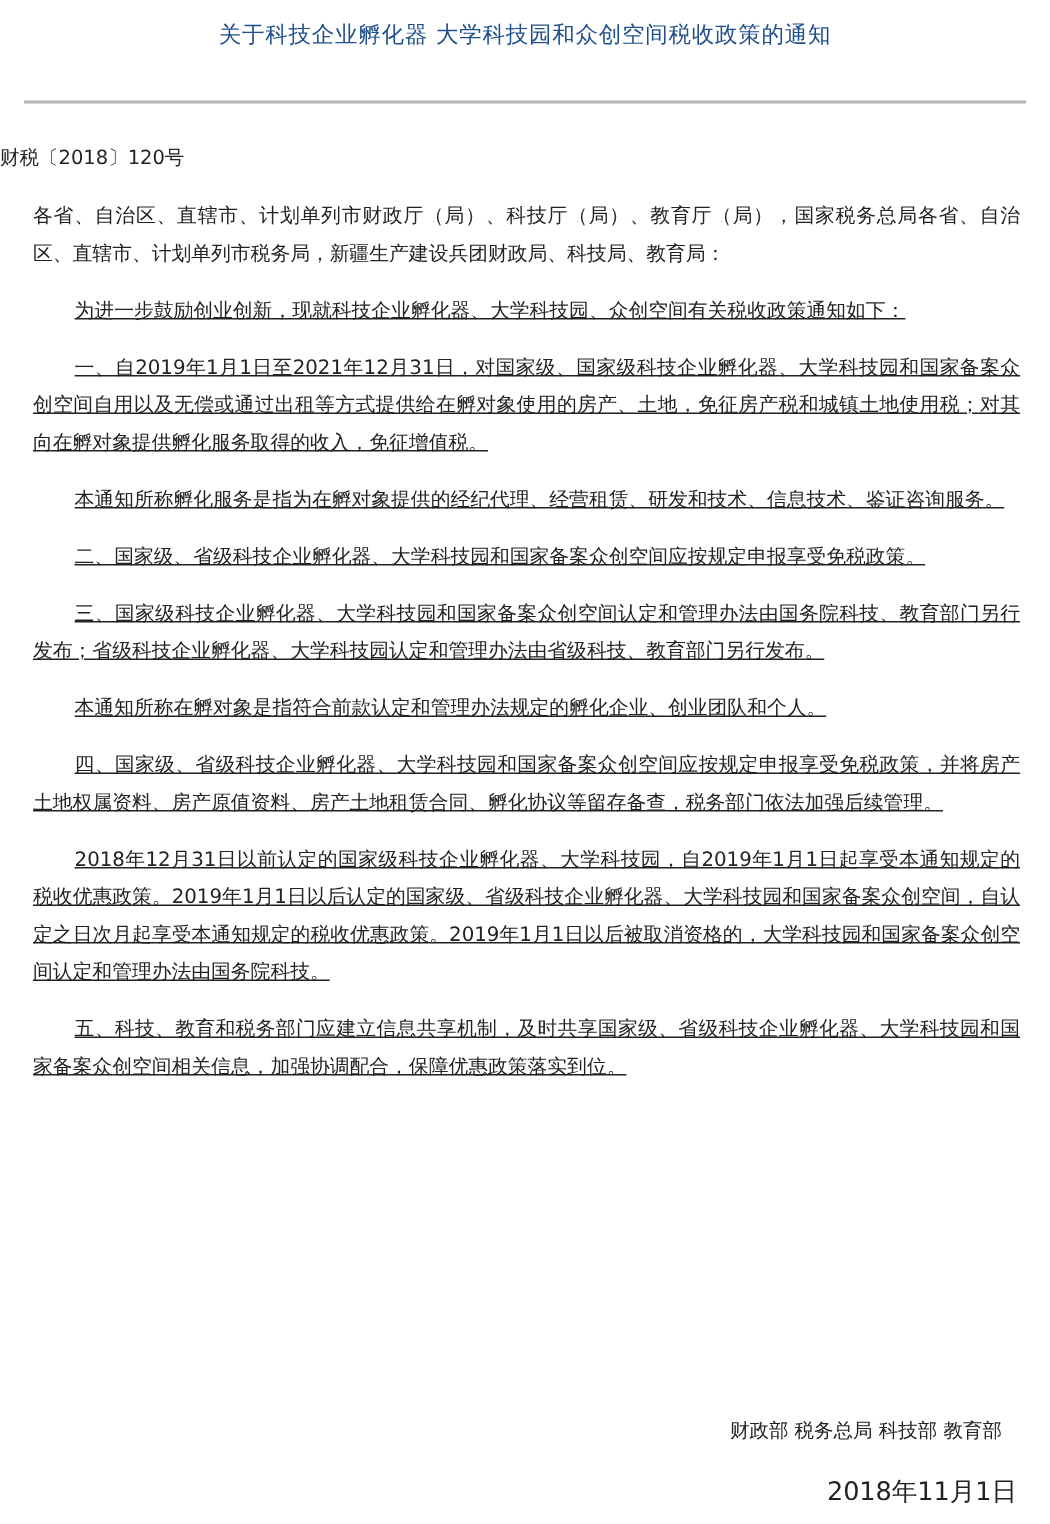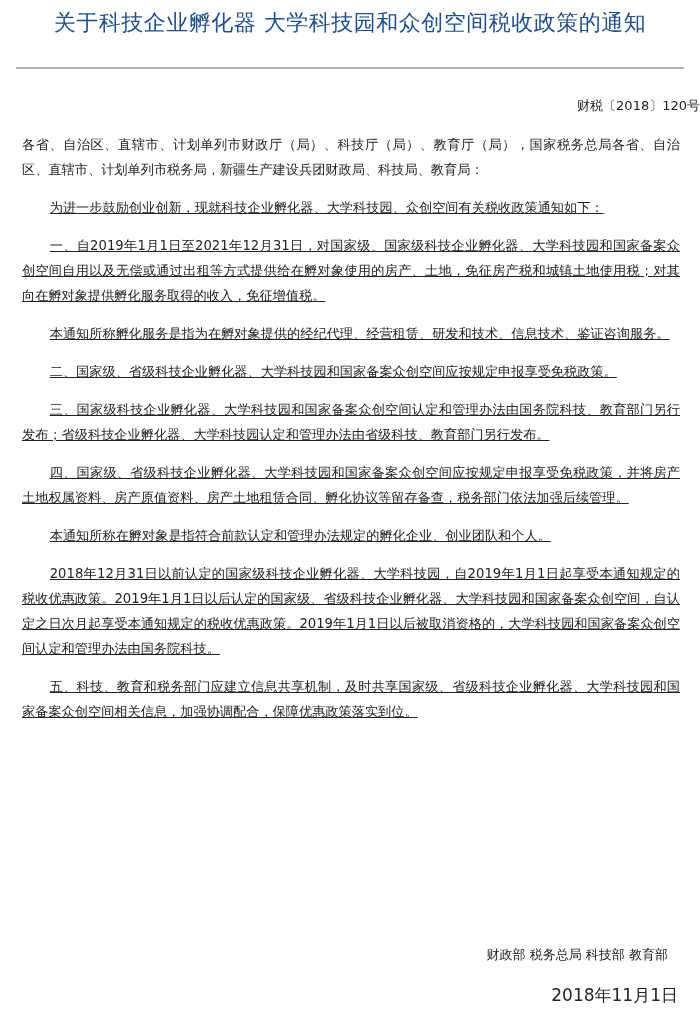--- a/index.html
+++ b/index.html
@@ -1,23 +1,23 @@
 <!DOCTYPE html>
 <html><head>
 <meta charset="utf-8">
 <style>
   html, body { margin: 0; padding: 0; background: #ffffff; }
   body { width: 700px; height: 1016px; overflow: hidden; position: relative;
          font-family: "DejaVu Sans", "Liberation Sans", sans-serif; color: #222; }
   .title { position: absolute; left: 0; top: 8px; width: 700px; text-align: center;
            font-family: "DejaVu Serif", "Liberation Serif", serif;
-           font-size: 22px; color: #1f4e8c; letter-spacing: 0.5px; line-height: 30px; white-space: nowrap; }
+           font-size: 15px; color: #1f4e8c; letter-spacing: 0.5px; line-height: 30px; white-space: nowrap; }
   .divider { position: absolute; left: 16px; top: 67px; width: 668px; height: 0;
              border-top: 2px solid #b4b4b4; }
-  .docno { position: absolute; left: 0; top: 96px; width: 700px; text-align: right;
+  .docno { position: absolute; left: 0; top: 96px; width: 700px; text-align: left;
            font-size: 13px; line-height: 20px; color: #222; }
   .body { position: absolute; left: 22px; top: 132px; width: 658px; font-size: 13.2px;
           line-height: 25px; color: #222; }
   .body p { margin: 0 0 13px 0; text-align: justify; }
   .body p.indent { text-indent: 2.1em; text-decoration: underline; }
   .sig { position: absolute; right: 32px; top: 945px; font-size: 13px; line-height: 20px; text-align: right; }
   .date { position: absolute; right: 22px; top: 985px; font-size: 17px; line-height: 20px; text-align: right; }
 </style>
 </head>
 <body>
@@ -26,20 +26,20 @@
 <div class="divider"></div>
 <div class="docno">财税〔2018〕120号</div>
 
 <div class="body">
   <p>各省、自治区、直辖市、计划单列市财政厅（局）、科技厅（局）、教育厅（局），国家税务总局各省、自治区、直辖市、计划单列市税务局，新疆生产建设兵团财政局、科技局、教育局：</p>
   <p class="indent">为进一步鼓励创业创新，现就科技企业孵化器、大学科技园、众创空间有关税收政策通知如下：</p>
   <p class="indent">一、自2019年1月1日至2021年12月31日，对国家级、国家级科技企业孵化器、大学科技园和国家备案众创空间自用以及无偿或通过出租等方式提供给在孵对象使用的房产、土地，免征房产税和城镇土地使用税；对其向在孵对象提供孵化服务取得的收入，免征增值税。</p>
   <p class="indent">本通知所称孵化服务是指为在孵对象提供的经纪代理、经营租赁、研发和技术、信息技术、鉴证咨询服务。</p>
   <p class="indent">二、国家级、省级科技企业孵化器、大学科技园和国家备案众创空间应按规定申报享受免税政策。</p>
   <p class="indent">三、国家级科技企业孵化器、大学科技园和国家备案众创空间认定和管理办法由国务院科技、教育部门另行发布；省级科技企业孵化器、大学科技园认定和管理办法由省级科技、教育部门另行发布。</p>
+  <p class="indent">本通知所称在孵对象是指符合前款认定和管理办法规定的孵化企业、创业团队和个人。</p>
   <p class="indent">四、国家级、省级科技企业孵化器、大学科技园和国家备案众创空间应按规定申报享受免税政策，并将房产土地权属资料、房产原值资料、房产土地租赁合同、孵化协议等留存备查，税务部门依法加强后续管理。</p>
-  <p class="indent">本通知所称在孵对象是指符合前款认定和管理办法规定的孵化企业、创业团队和个人。</p>
   <p class="indent">2018年12月31日以前认定的国家级科技企业孵化器、大学科技园，自2019年1月1日起享受本通知规定的税收优惠政策。2019年1月1日以后认定的国家级、省级科技企业孵化器、大学科技园和国家备案众创空间，自认定之日次月起享受本通知规定的税收优惠政策。2019年1月1日以后被取消资格的，大学科技园和国家备案众创空间认定和管理办法由国务院科技。</p>
   <p class="indent">五、科技、教育和税务部门应建立信息共享机制，及时共享国家级、省级科技企业孵化器、大学科技园和国家备案众创空间相关信息，加强协调配合，保障优惠政策落实到位。</p>
 </div>
 
 <div class="sig">财政部 税务总局 科技部 教育部</div>
 <div class="date">2018年11月1日</div>
 
 </body></html>

